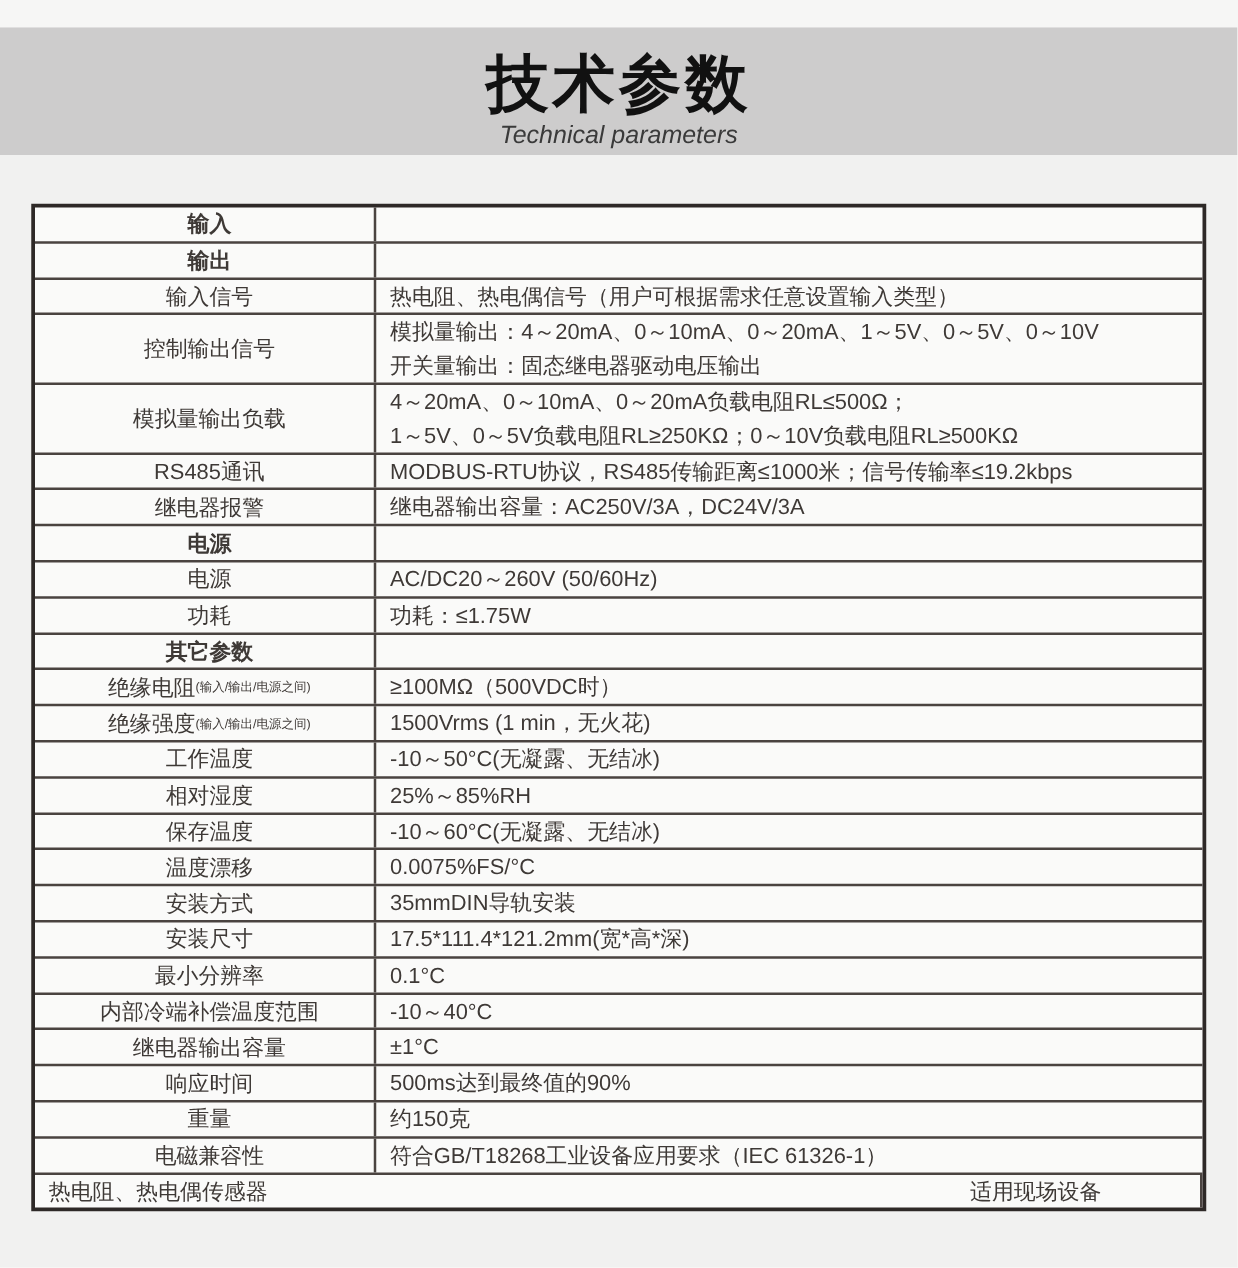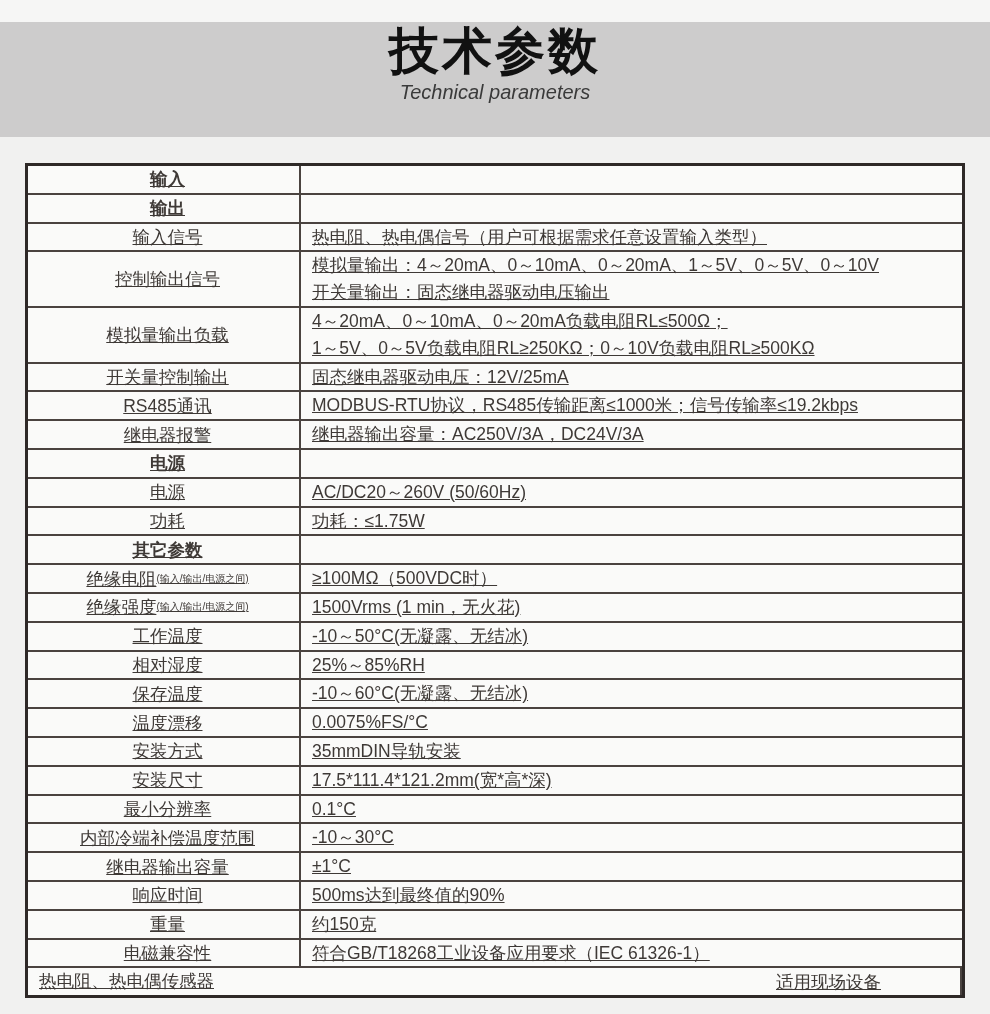--- a/index.html
+++ b/index.html
@@ -20,24 +20,25 @@
     font-family:"Liberation Sans","DejaVu Sans",sans-serif;
     color:var(--text);
     overflow:hidden;
     position:relative;
   }
   .top-strip{
     position:absolute;left:0;top:0;width:990px;height:22px;
     background:var(--strip-bg);
   }
   .title-band{
-    position:absolute;left:0;top:22px;width:990px;height:115px;
+    position:absolute;left:0;top:22px;width:990px;height:102px;
     background:var(--band-bg);
     text-align:center;
     box-sizing:border-box;
+    padding-top:16px;
   }
   .page-title{
     margin:0;
     font-size:50px;
     line-height:58px;
     font-weight:800;
     letter-spacing:3px;
     color:var(--title);
   }
   .page-subtitle{
@@ -45,21 +46,20 @@
     line-height:24px;
     color:var(--subtitle);
     font-style:italic;
   }
   .spec-table{
     position:absolute;left:25px;top:163px;
     width:940px;
     box-sizing:border-box;
     border:3px solid var(--border-outer);
     background:var(--cell-bg);
-    text-decoration:underline;
   }
   .t-row{
     display:flex;
     align-items:stretch;
   }
   .t-row + .t-row{
     border-top:2px solid var(--border-inner);
   }
   .cell{
     display:flex;
@@ -141,28 +141,20 @@
       <div class="cell label">
         <span>模拟量输出负载</span>
       </div>
       <div class="cell value">
         <div class="vline">4～20mA、0～10mA、0～20mA负载电阻RL≤500Ω；</div>
         <div class="vline">1～5V、0～5V负载电阻RL≥250KΩ；0～10V负载电阻RL≥500KΩ</div>
       </div>
     </div>
     <div class="t-row">
       <div class="cell label">
-        <span>开关量控制输出</span>
-      </div>
-      <div class="cell value">
-        <div class="vline">固态继电器驱动电压：12V/25mA</div>
-      </div>
-    </div>
-    <div class="t-row">
-      <div class="cell label">
         <span>RS485通讯</span>
       </div>
       <div class="cell value">
         <div class="vline">MODBUS-RTU协议，RS485传输距离≤1000米；信号传输率≤19.2kbps</div>
       </div>
     </div>
     <div class="t-row">
       <div class="cell label">
         <span>继电器报警</span>
       </div>
@@ -270,21 +262,21 @@
       </div>
       <div class="cell value">
         <div class="vline">0.1°C</div>
       </div>
     </div>
     <div class="t-row">
       <div class="cell label">
         <span>内部冷端补偿温度范围</span>
       </div>
       <div class="cell value">
-        <div class="vline">-10～30°C</div>
+        <div class="vline">-10～40°C</div>
       </div>
     </div>
     <div class="t-row">
       <div class="cell label">
         <span>继电器输出容量</span>
       </div>
       <div class="cell value">
         <div class="vline">±1°C</div>
       </div>
     </div>

